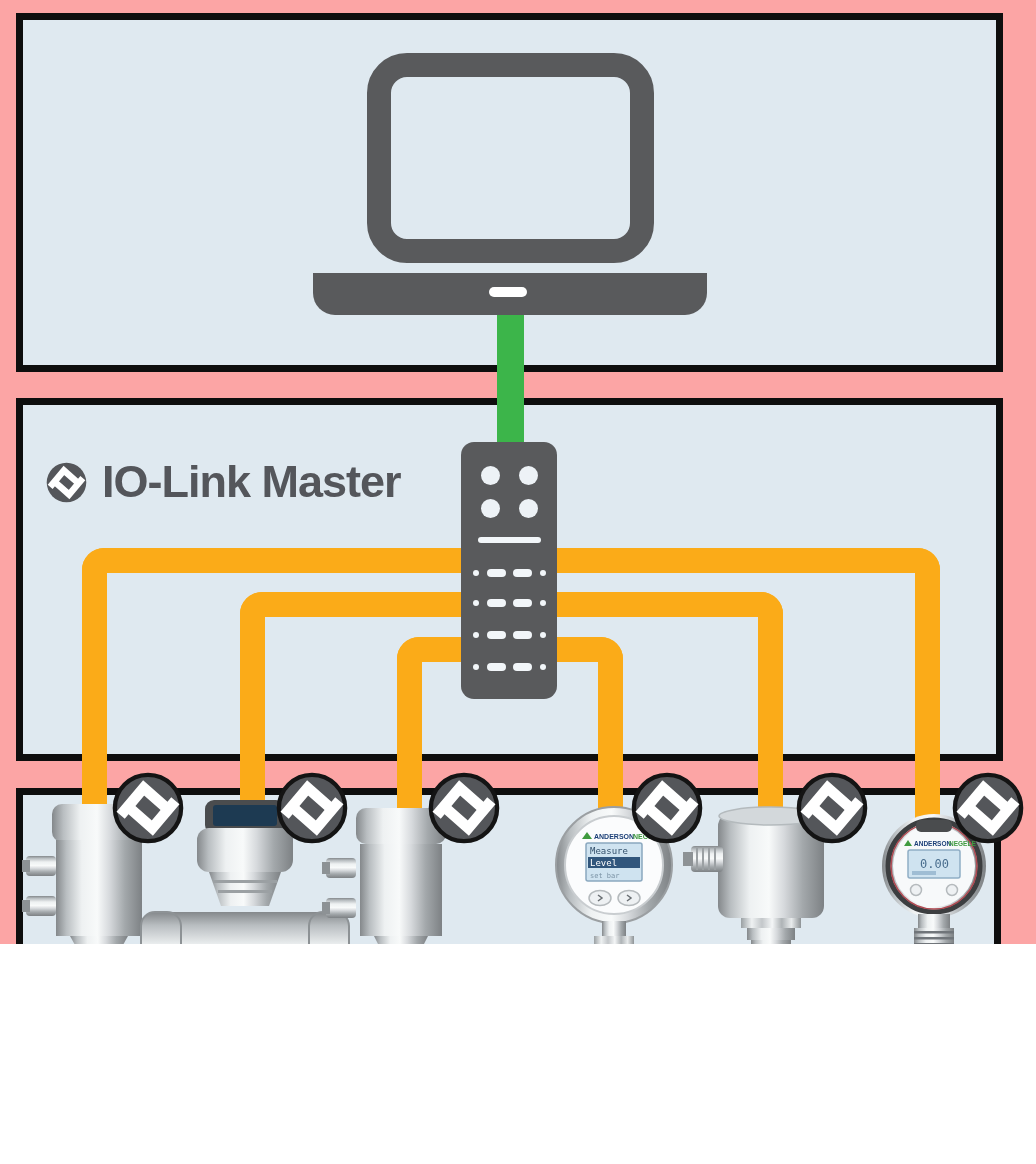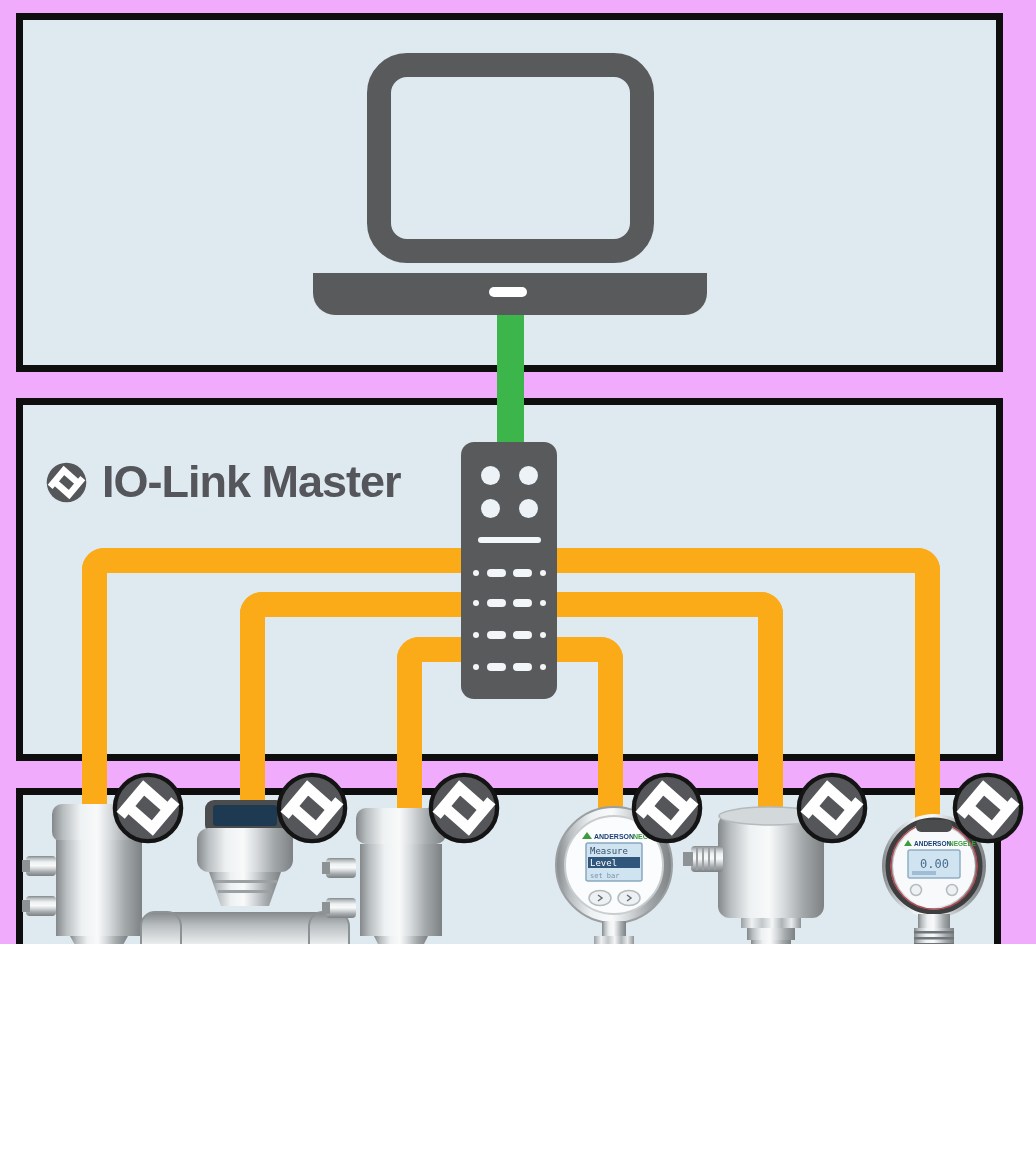--- a/index.html
+++ b/index.html
@@ -1,17 +1,17 @@
 <!DOCTYPE html>
 <html><head>
 <meta charset="utf-8">
 <style>
   html,body{margin:0;padding:0;background:#ffffff;}
   body{font-family:"Liberation Sans", sans-serif;}
-  #stage{position:relative;width:1036px;height:944px;background:#f0abfc;overflow:hidden;}
+  #stage{position:relative;width:1036px;height:944px;background:#fca5a5;overflow:hidden;}
 
   .panel{position:absolute;box-sizing:border-box;background:#dfe9f0;border:7px solid #0e0e0e;z-index:1;}
   #panel-top{left:16px;top:13px;width:987px;height:359px;}
   #panel-middle{left:16px;top:398px;width:987px;height:363px;}
   #panel-bottom{left:16px;top:788px;width:985px;height:360px;}
 
   
   .cable{position:absolute;box-sizing:border-box;border:25px solid #fbab18;border-bottom:none;
          border-radius:22px 22px 0 0;z-index:2;}
   #cable-outer{left:82px;top:548px;width:858px;height:290px;}

